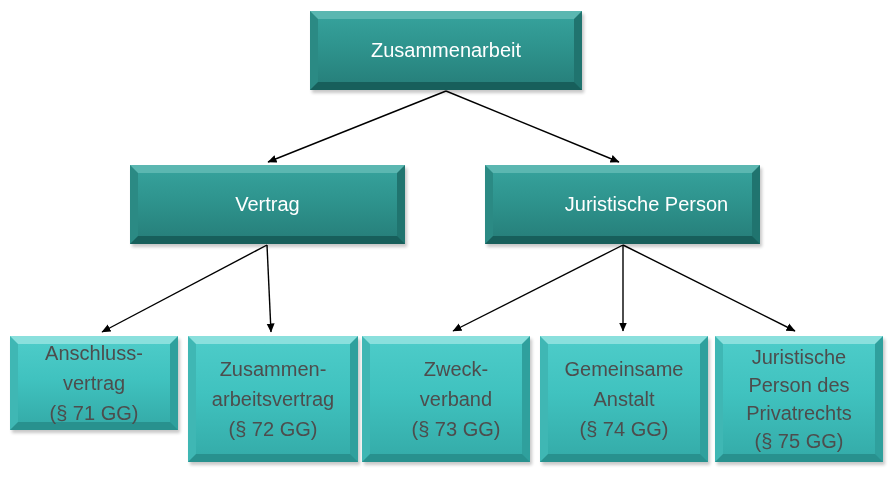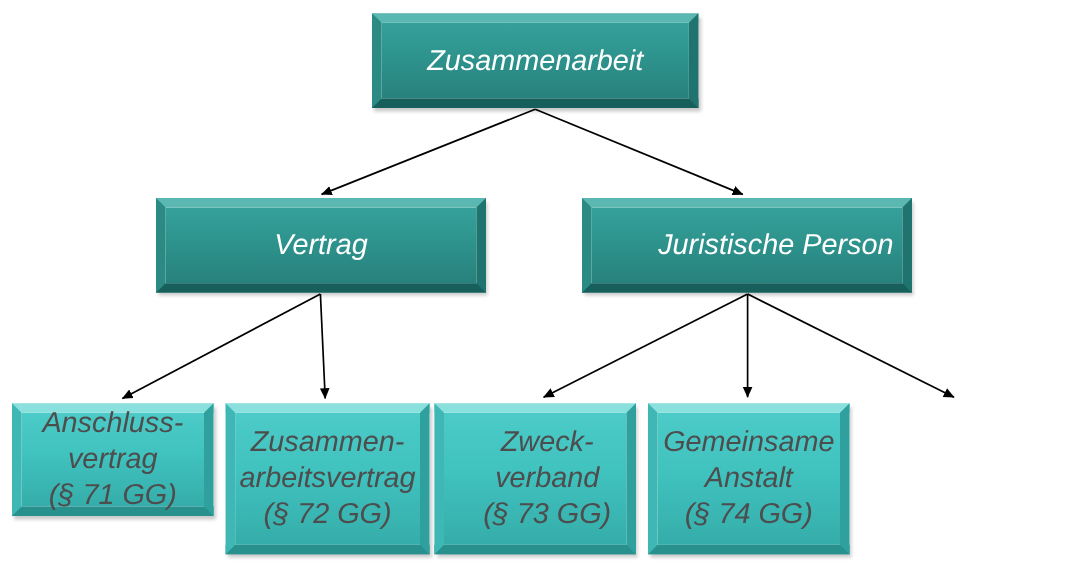--- a/index.html
+++ b/index.html
@@ -28,23 +28,22 @@
     display: flex;
     align-items: center;
     justify-content: center;
     text-align: center;
     border-style: solid;
     border-width: 8px;
     box-shadow: 2px 3px 3px rgba(0,0,0,0.22);
   }
   .node .label {
     white-space: pre-line;
-    font-size: 24px;
+    font-size: 20px;
     line-height: 31px;
-    font-style: italic;
   }
   
   .node.dark {
     background: linear-gradient(to bottom, #35A09A 0%, #2E938D 45%, #27817C 100%);
     border-top-color: #5BB7B1;
     border-left-color: #2B8A84;
     border-right-color: #20746F;
     border-bottom-color: #175F5B;
     color: #ffffff;
   }
@@ -119,14 +118,20 @@
 verband
 (§ 73 GG)</span>
   </div>
 
   <div class="node light" id="node-b4">
     <span class="label">Gemeinsame
 Anstalt
 (§ 74 GG)</span>
   </div>
 
+  <div class="node light" id="node-b5">
+    <span class="label tight">Juristische
+Person des
+Privatrechts
+(§ 75 GG)</span>
+  </div>
 
 </div>
 
 </body></html>

